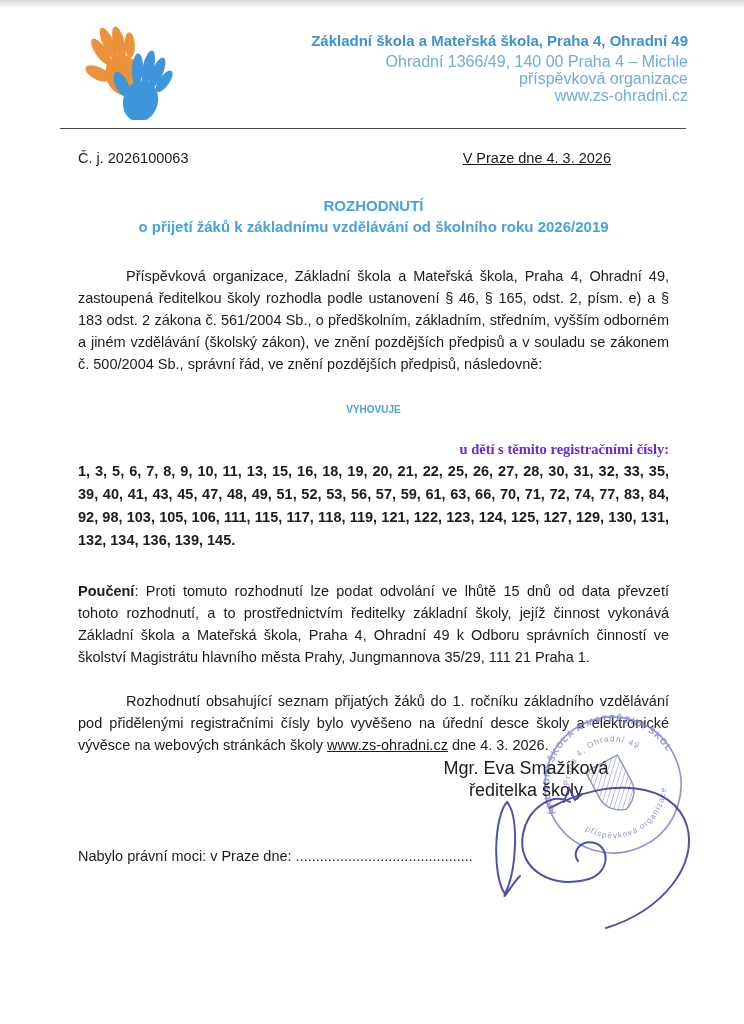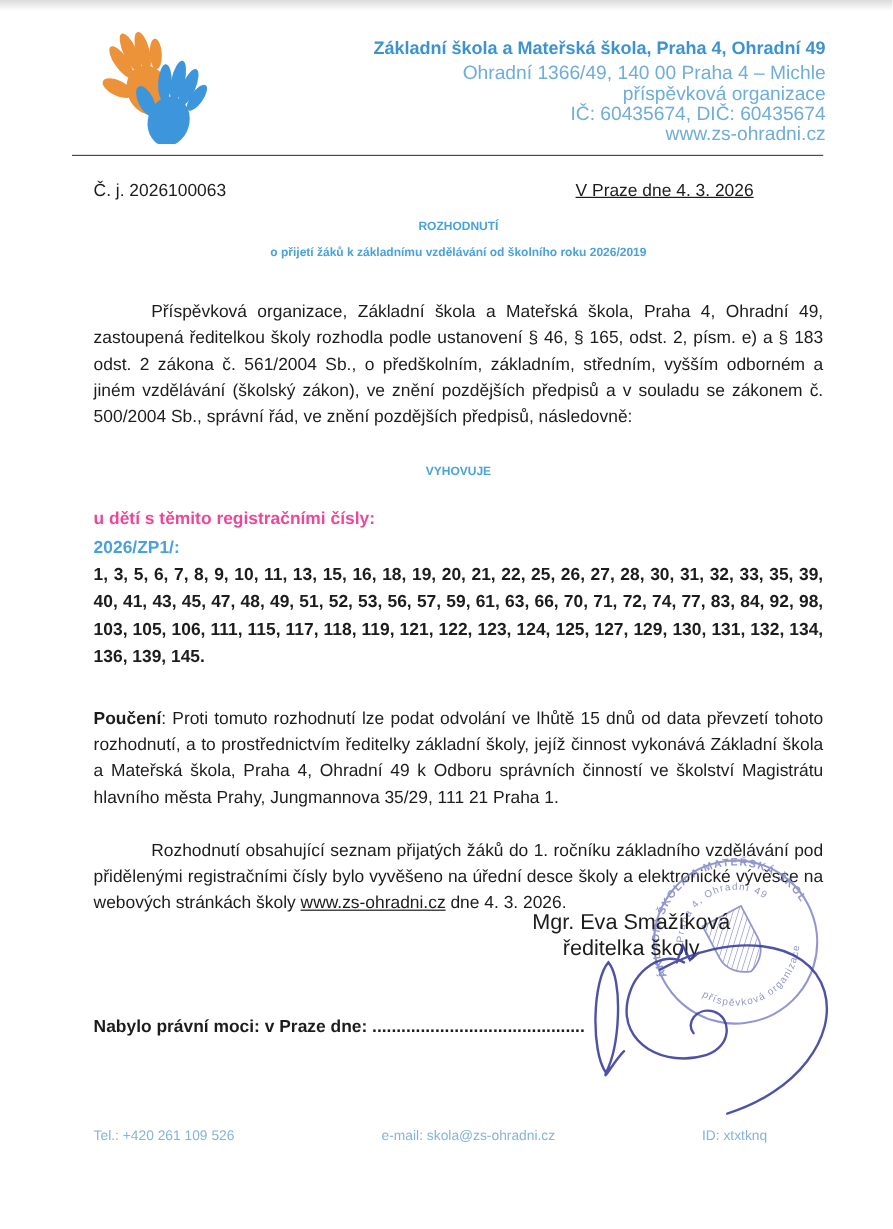--- a/index.html
+++ b/index.html
@@ -25,47 +25,47 @@
   .header-text { margin-left: auto; text-align: right; line-height: 17px; padding-top: 12px; }
   .school-name { color: #3d93d1; font-weight: bold; font-size: 15px; margin-bottom: 4px; }
   .header-sub { color: #6fadda; font-size: 16px; }
 
   .rule {
     margin: 8px 58px 0 60px;
     border-top: 1.6px solid #4a4a4a;
   }
 
   
-  .content { padding: 0 58px 0 78px; font-size: 14.5px; line-height: 22px; }
+  .content { padding: 0 75px 0 78px; font-size: 14.5px; line-height: 22px; }
   .meta-row { display: flex; margin-top: 18px; font-size: 14.5px; }
   .meta-date { margin-left: auto; padding-right: 58px; text-decoration: underline; }
 
-  .doc-title { text-align: center; color: #4aa2dc; font-weight: bold; font-size: 10px; line-height: 21px; margin-top: 9px; }
+  .doc-title { text-align: center; color: #4aa2dc; font-weight: bold; font-size: 15px; line-height: 21px; margin-top: 26px; }
 
   .para { text-align: justify; margin-top: 28px; }
   .indent { text-indent: 48px; }
 
   .verdict { text-align: center; color: #4aa2dc; font-weight: bold; font-size: 10px; line-height: 21px; margin-top: 24px; }
 
   .bold-para { font-weight: bold; text-align: justify; margin-top: 22px; }
 
-  .reg-heading { text-align: left; color: #ec4899; font-weight: bold; margin-top: 18px; }
+  .reg-heading { text-align: right; color: #6d28d9; font-weight: bold; margin-top: 18px; font-family: Liberation Serif, serif; }
   .reg-prefix { color: #4aa2dc; font-weight: bold; margin-top: 2px; }
   .reg-numbers { font-weight: bold; text-align: justify; line-height: 23px; }
 
   .pouceni { }
   .publication { margin-top: 22px; }
   .doc-link { text-decoration: underline; }
 
   
   .sig-name-block { position: absolute; left: 436px; top: 757px; width: 180px; text-align: center; font-size: 18px; line-height: 22px; }
   .stamp-wrap { position: absolute; left: 528px; top: 700px; width: 170px; height: 170px; opacity: .85; }
   .signature-wrap { position: absolute; left: 458px; top: 772px; width: 264px; height: 178px; }
 
-  .legal-force { position: absolute; left: 78px; top: 848px; font-weight: bold; font-size: 14.5px; text-align: center; }
+  .legal-force { position: absolute; left: 78px; top: 848px; font-weight: normal; font-size: 14.5px; text-align: center; }
 
   
   .footer { position: absolute; top: 941px; left: 0; right: 0; height: 20px; font-size: 11.5px; color: #85b4d8; }
   .footer-phone { position: absolute; left: 78px; }
   .footer-email { position: absolute; left: 318px; }
   .footer-id { position: absolute; left: 585px; }
 </style>
 </head>
 <body>
 
@@ -84,21 +84,20 @@
           <ellipse cx="19" cy="-8" rx="5.6" ry="14" transform="rotate(19 19 -8)"></ellipse>
         </g>
       </defs>
       <use href="#handprint" fill="#ec9239" transform="translate(44,42) rotate(-22)"></use>
       <use href="#handprint" fill="#3d95dc" transform="translate(76,70) rotate(16)"></use>
     </svg>
     <div class="header-text">
       <div class="school-name">Základní škola a Mateřská škola, Praha 4, Ohradní 49</div>
       <div class="header-sub">Ohradní 1366/49, 140 00  Praha 4 – Michle</div>
       <div class="header-sub">příspěvková organizace</div>
-      <div class="header-sub">IČ: 60435674, DIČ: 60435674</div>
       <div class="header-sub">www.zs-ohradni.cz</div>
     </div>
   </div>
 
   <div class="rule"></div>
 
   <div class="content">
     <div class="meta-row">
       <span>Č. j. 2026100063</span>
       <span class="meta-date">V Praze dne 4. 3. 2026</span>
@@ -110,21 +109,20 @@
     </div>
 
     <p class="para indent">Příspěvková organizace, Základní škola a Mateřská škola, Praha 4, Ohradní 49, zastoupená ředitelkou školy rozhodla podle ustanovení § 46, § 165, odst. 2, písm. e) a § 183 odst. 2 zákona č. 561/2004 Sb., o předškolním, základním, středním, vyšším odborném a jiném vzdělávání (školský zákon), ve znění pozdějších předpisů a v souladu se zákonem č. 500/2004 Sb., správní řád, ve znění pozdějších předpisů, následovně:</p>
 
     <div class="verdict">
       <div>VYHOVUJE</div>
     </div>
 
 
     <div class="reg-heading">u dětí s těmito registračními čísly:</div>
-    <div class="reg-prefix">2026/ZP1/:</div>
     <p class="reg-numbers">1, 3, 5, 6, 7, 8, 9, 10, 11, 13, 15, 16, 18, 19, 20, 21, 22, 25, 26, 27, 28, 30, 31, 32, 33, 35, 39, 40, 41, 43, 45, 47, 48, 49, 51, 52, 53, 56, 57, 59, 61, 63, 66, 70, 71, 72, 74, 77, 83, 84, 92, 98, 103, 105, 106, 111, 115, 117, 118, 119, 121, 122, 123, 124, 125, 127, 129, 130, 131, 132, 134, 136, 139, 145.</p>
 
     <p class="para pouceni"><b>Poučení</b><span>: Proti tomuto rozhodnutí lze podat odvolání ve lhůtě 15 dnů od data převzetí tohoto rozhodnutí, a to prostřednictvím ředitelky základní školy, jejíž činnost vykonává Základní škola a Mateřská škola, Praha 4, Ohradní 49 k Odboru správních činností ve školství Magistrátu hlavního města Prahy, Jungmannova 35/29, 111 21 Praha 1.</span></p>
 
     <p class="para indent publication"><span>Rozhodnutí obsahující seznam přijatých žáků do 1. ročníku základního vzdělávání pod přidělenými registračními čísly bylo vyvěšeno na úřední desce školy a elektronické vývěsce na webových stránkách školy </span><span class="doc-link">www.zs-ohradni.cz</span><span>  dne 4. 3. 2026.</span></p>
   </div>
 
   <div class="stamp-wrap">
     <svg viewBox="0 0 160 160" width="170" height="170" aria-hidden="true">
       <defs>
@@ -165,18 +163,13 @@
         <path d="M 47 122 C 34 104 36 44 49 30 C 61 44 59 98 47 122 C 44 130 54 112 62 104"></path>
         <path d="M 112 30 C 94 20 70 36 65 62 C 58 98 96 118 131 107 C 152 100 152 76 137 71 C 122 67 113 81 120 89"></path>
         <path d="M 106 30 l 5 -14 l 6 12 l 7 -6"></path>
         <path d="M 92 36 C 150 4 216 10 229 54 C 240 92 206 138 148 156"></path>
       </g>
     </svg>
   </div>
 
   <div class="legal-force">Nabylo právní moci: v Praze dne: ............................................</div>
 
-  <div class="footer">
-    <span class="footer-phone">Tel.: +420 261 109 526</span>
-    <span class="footer-email">e-mail: skola@zs-ohradni.cz</span>
-    <span class="footer-id">ID: xtxtknq</span>
-  </div>
 </div>
 
 </body></html>

